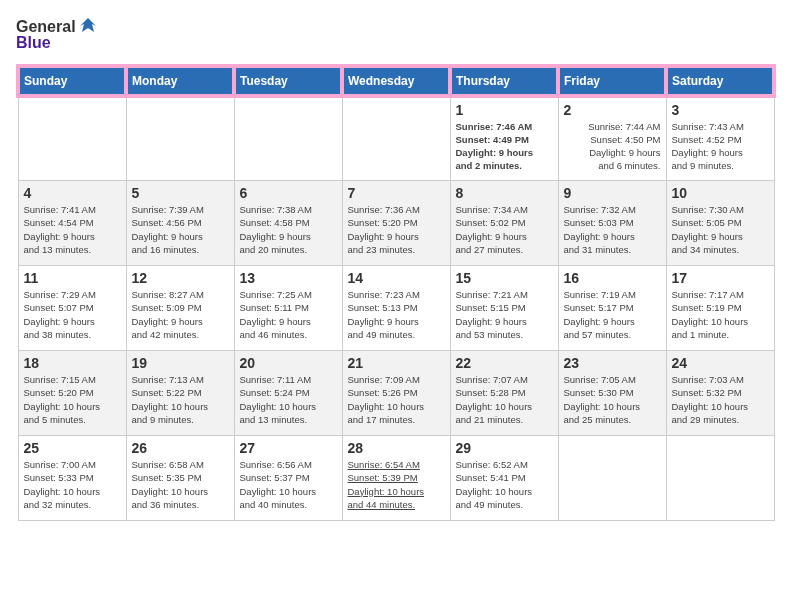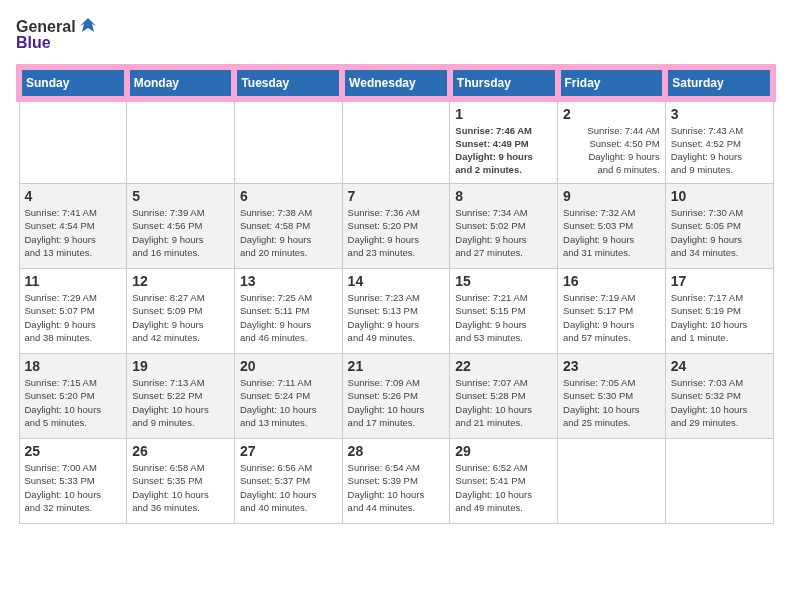--- a/index.html
+++ b/index.html
@@ -67,21 +67,21 @@
     }
     .empty-cell {
       background: #f9f9f9;
     }
     tr:nth-child(odd) td {
       background-color: #fff;
     }
     tr:nth-child(even) td {
       background-color: #f2f2f2;
     }
-    th { border: 6px solid #f9a8d4; }
+    th { border: 4px solid #f9a8d4; }
   </style>
 </head>
 <body>
 
 <div class="header-area">
   <div class="logo">
   <div style="line-height:1.1;">
     <div style="display:flex;align-items:flex-end;gap:2px;">
       <span style="font-size:16px;font-weight:bold;color:#333;">General</span>
       <svg width="20" height="20" viewBox="0 0 20 20">
@@ -307,21 +307,21 @@
         </td>
         <td>
           <div class="day-number">27</div>
           <div class="day-info" style="white-space: pre-line;">Sunrise: 6:56 AM
 Sunset: 5:37 PM
 Daylight: 10 hours
 and 40 minutes.</div>
         </td>
         <td>
           <div class="day-number">28</div>
-          <div class="day-info" style="white-space: pre-line;">Sunrise: 6:54 AM
+          <div class="day-info" style="white-space: pre-line; text-decoration: underline;">Sunrise: 6:54 AM
 Sunset: 5:39 PM
 Daylight: 10 hours
 and 44 minutes.</div>
         </td>
         <td>
           <div class="day-number">29</div>
           <div class="day-info" style="white-space: pre-line;">Sunrise: 6:52 AM
 Sunset: 5:41 PM
 Daylight: 10 hours
 and 49 minutes.</div>

